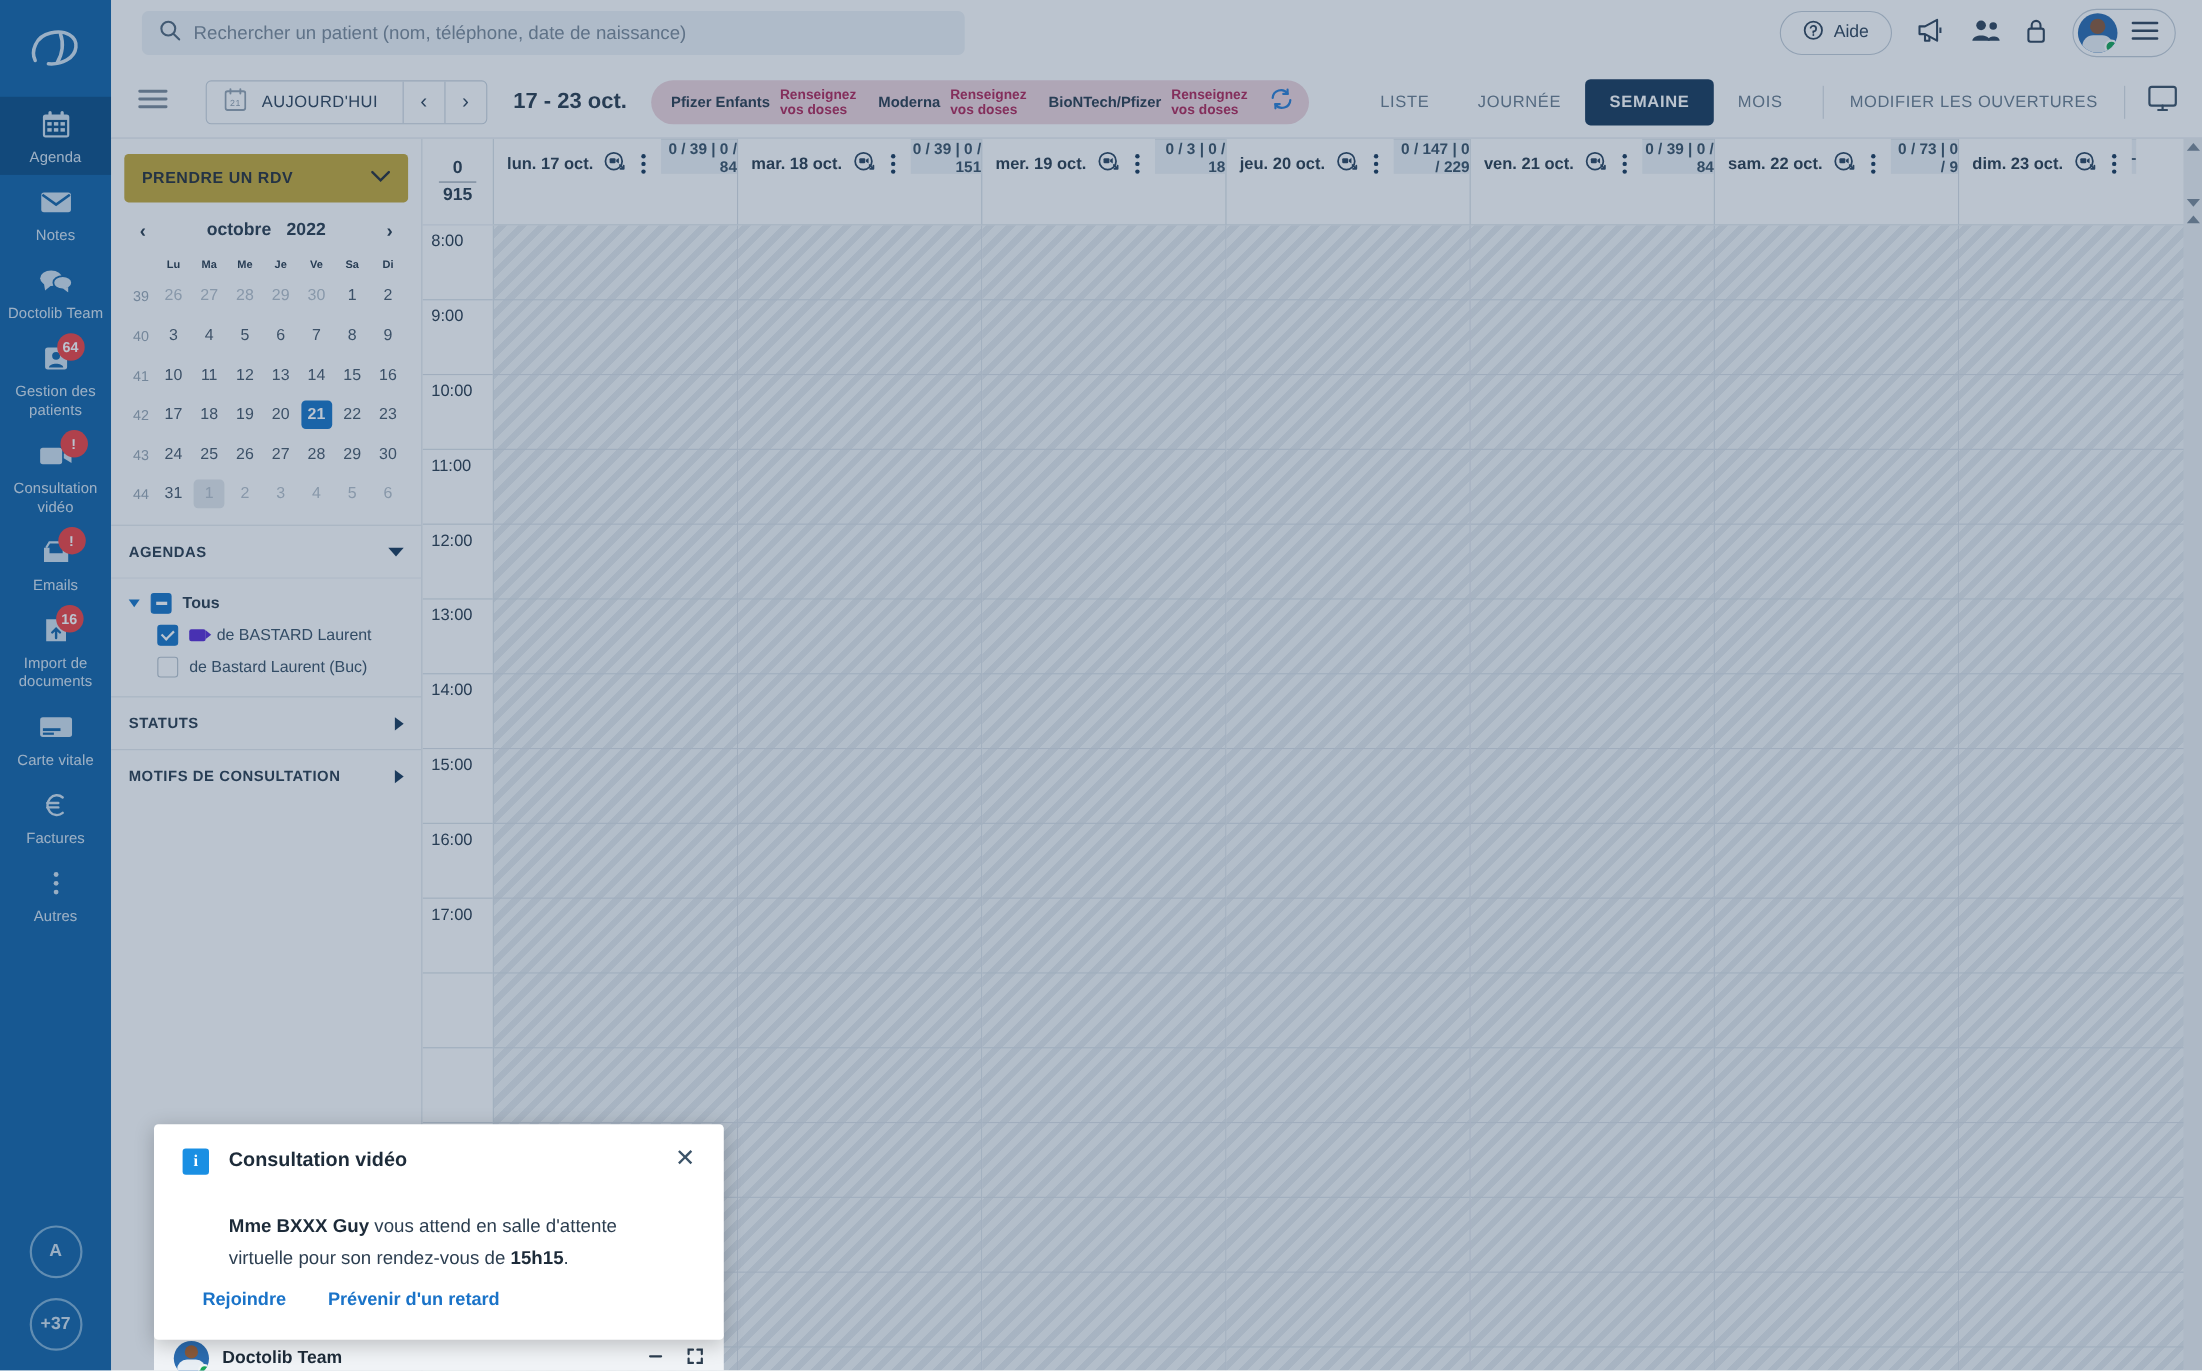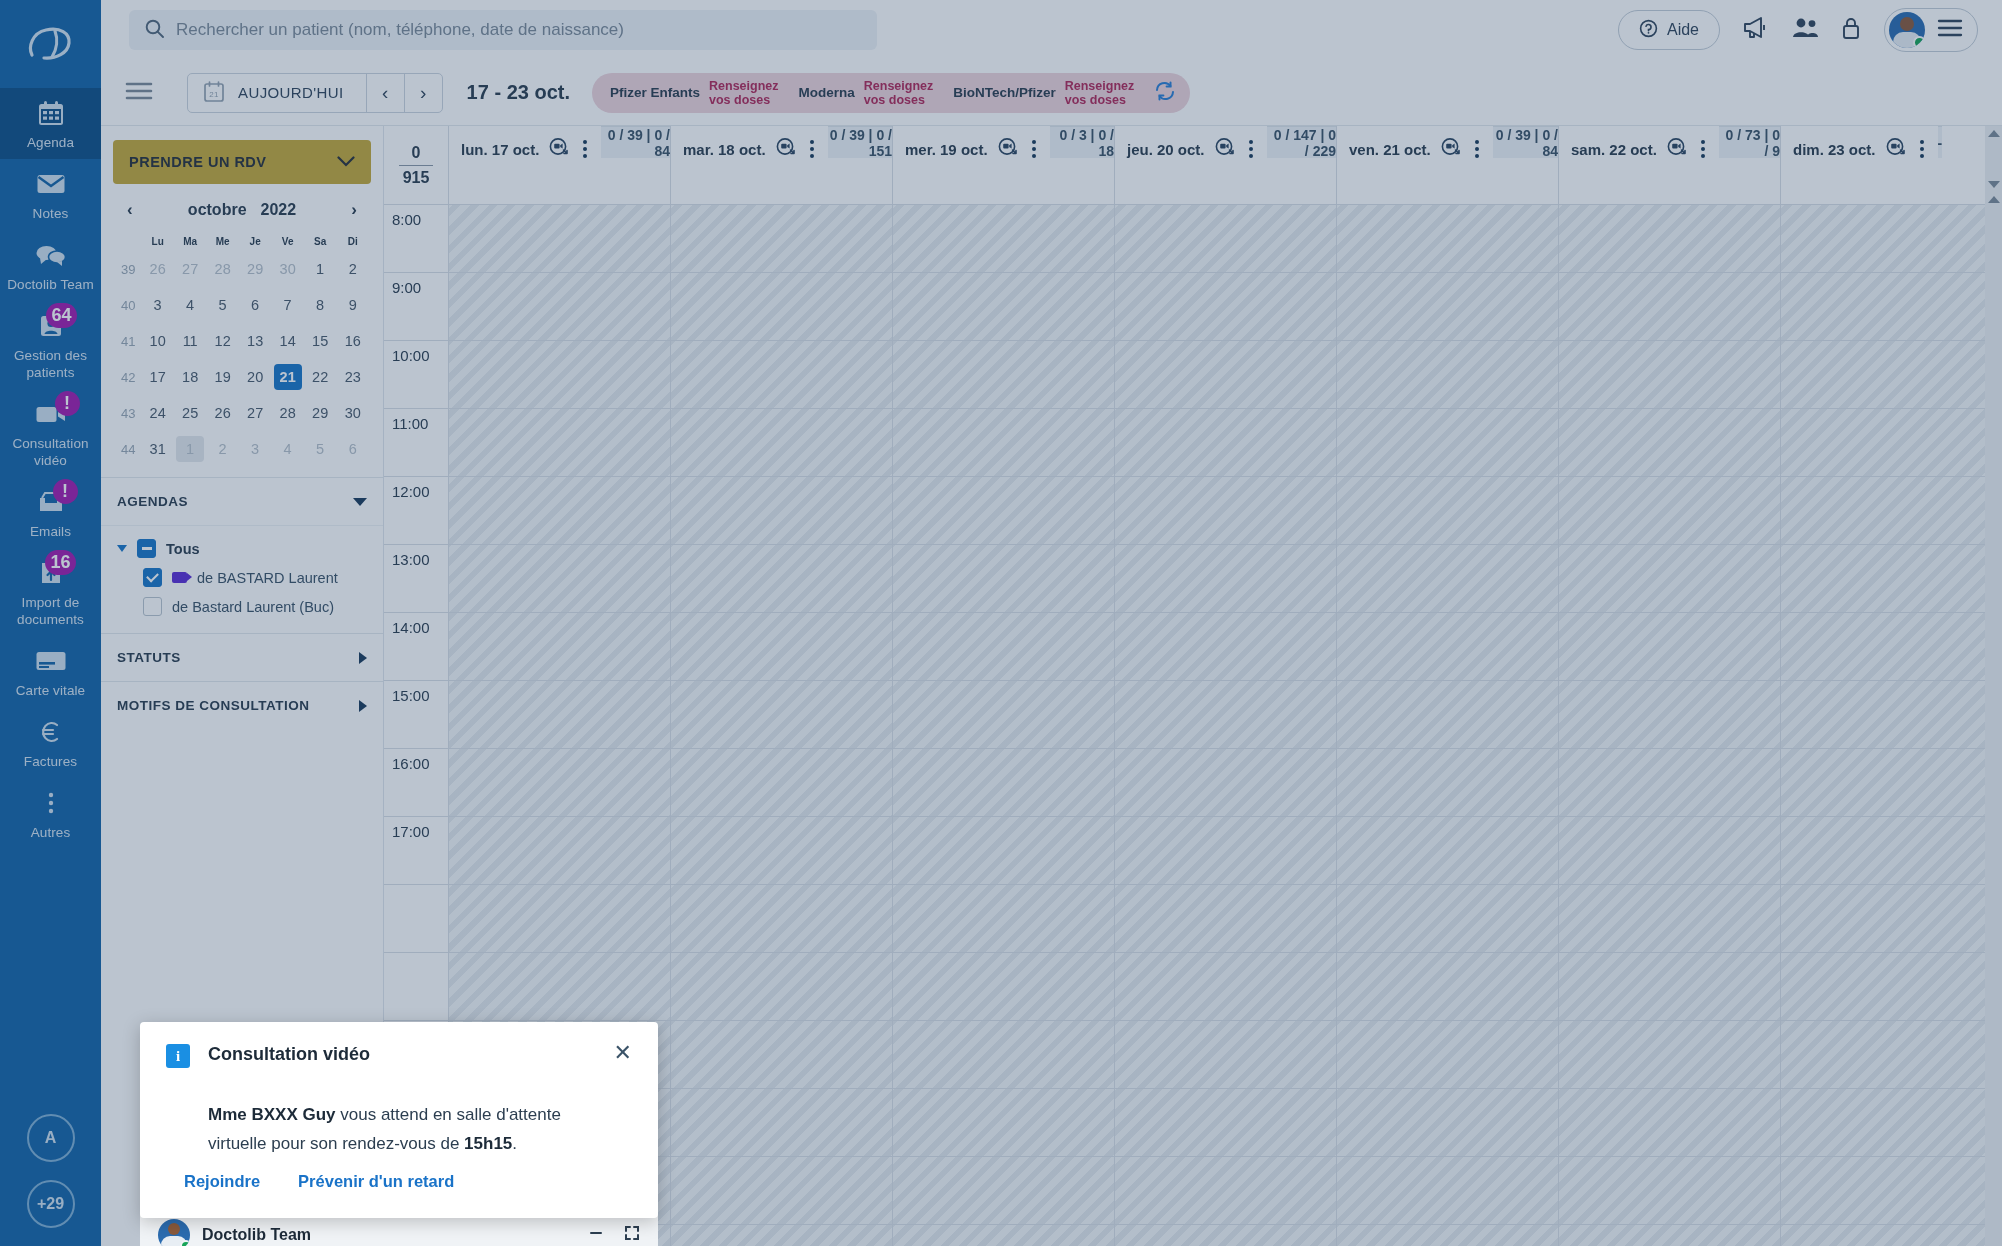--- a/index.html
+++ b/index.html
@@ -46,22 +46,22 @@
   .rail-label {
     margin-top: 6px;
     font-size: 13.5px; line-height: 17px;
     color: #d4e3f0; text-align: center; letter-spacing: .1px;
   }
   .rail-badge {
     position: absolute;
     top: -8px; right: -14px;
     min-width: 25px; height: 25px;
     border-radius: 13px;
-    background: #a21caf;
-    color: #fff; font-size: 18px; font-weight: bold;
+    background: #ef4444;
+    color: #fff; font-size: 13px; font-weight: bold;
     display: flex; align-items: center; justify-content: center;
     padding: 0 5px;
   }
   #rail-spacer { flex: 1; }
   .rail-avatar {
     width: 48px; height: 48px; border-radius: 50%;
     border: 2px solid #7fb0d6;
     color: #cfe0ee; font-size: 16px; font-weight: bold;
     display: flex; align-items: center; justify-content: center;
     margin-bottom: 18px;
@@ -504,21 +504,21 @@
             <circle cx="4" cy="12" r="2.2"></circle>
             <circle cx="4" cy="20" r="2.2"></circle>
         </svg>
       </div>
       <div class="rail-label">Autres</div>
     </div>
 
     <div id="rail-spacer"></div>
 
     <div class="rail-avatar">A</div>
-    <div class="rail-avatar">+29</div>
+    <div class="rail-avatar">+37</div>
   </div>
 
   <div id="topbar">
     <div id="search-box">
       <span>
         <svg width="19" height="19" viewBox="0 0 19 19" fill="none" stroke="#52677c" stroke-width="1.9">
           <circle cx="8" cy="8" r="6.3"></circle>
             <path d="M12.6 12.6 L18 18" stroke-linecap="round"></path>
         </svg>
       </span>
@@ -623,20 +623,35 @@
       <span id="vac-refresh">
         <svg width="22" height="20" viewBox="0 0 22 20" fill="none" stroke="#2b7fd4" stroke-width="2" stroke-linecap="round">
           <path d="M3 9 A7.5 7.5 0 0 1 16.5 5"></path>
             <path d="M16.5 1.5 L16.5 5.4 L12.6 5.4"></path>
           <path d="M19 11 A7.5 7.5 0 0 1 5.5 15"></path>
             <path d="M5.5 18.5 L5.5 14.6 L9.4 14.6"></path>
         </svg>
       </span>
     </div>
 
+    <div id="view-tabs">
+      <div class="view-tab">LISTE</div>
+      <div class="view-tab">JOURNÉE</div>
+      <div class="view-tab active">SEMAINE</div>
+      <div class="view-tab">MOIS</div>
+      <div class="tb-divider"></div>
+      <div id="openings-btn">MODIFIER LES OUVERTURES</div>
+      <div class="tb-divider"></div>
+      <span id="screen-icon">
+        <svg width="28" height="26" viewBox="0 0 28 26" fill="none" stroke="#3d5266" stroke-width="2" stroke-linecap="round">
+          <rect x="2" y="2" width="24" height="17" rx="2.2"></rect>
+            <path d="M10 23 L18 23 M14 19 L14 23"></path>
+        </svg>
+      </span>
+    </div>
   </div>
 
   <div id="leftpanel">
     <div id="rdv-btn">
       <span>PRENDRE UN RDV</span>
       <span>
         <svg width="18" height="11" viewBox="0 0 18 11" fill="none" stroke="#27303a" stroke-width="2.2" stroke-linecap="round">
           <path d="M1.5 1.5 L9 9 L16.5 1.5"></path>
         </svg>
       </span>

